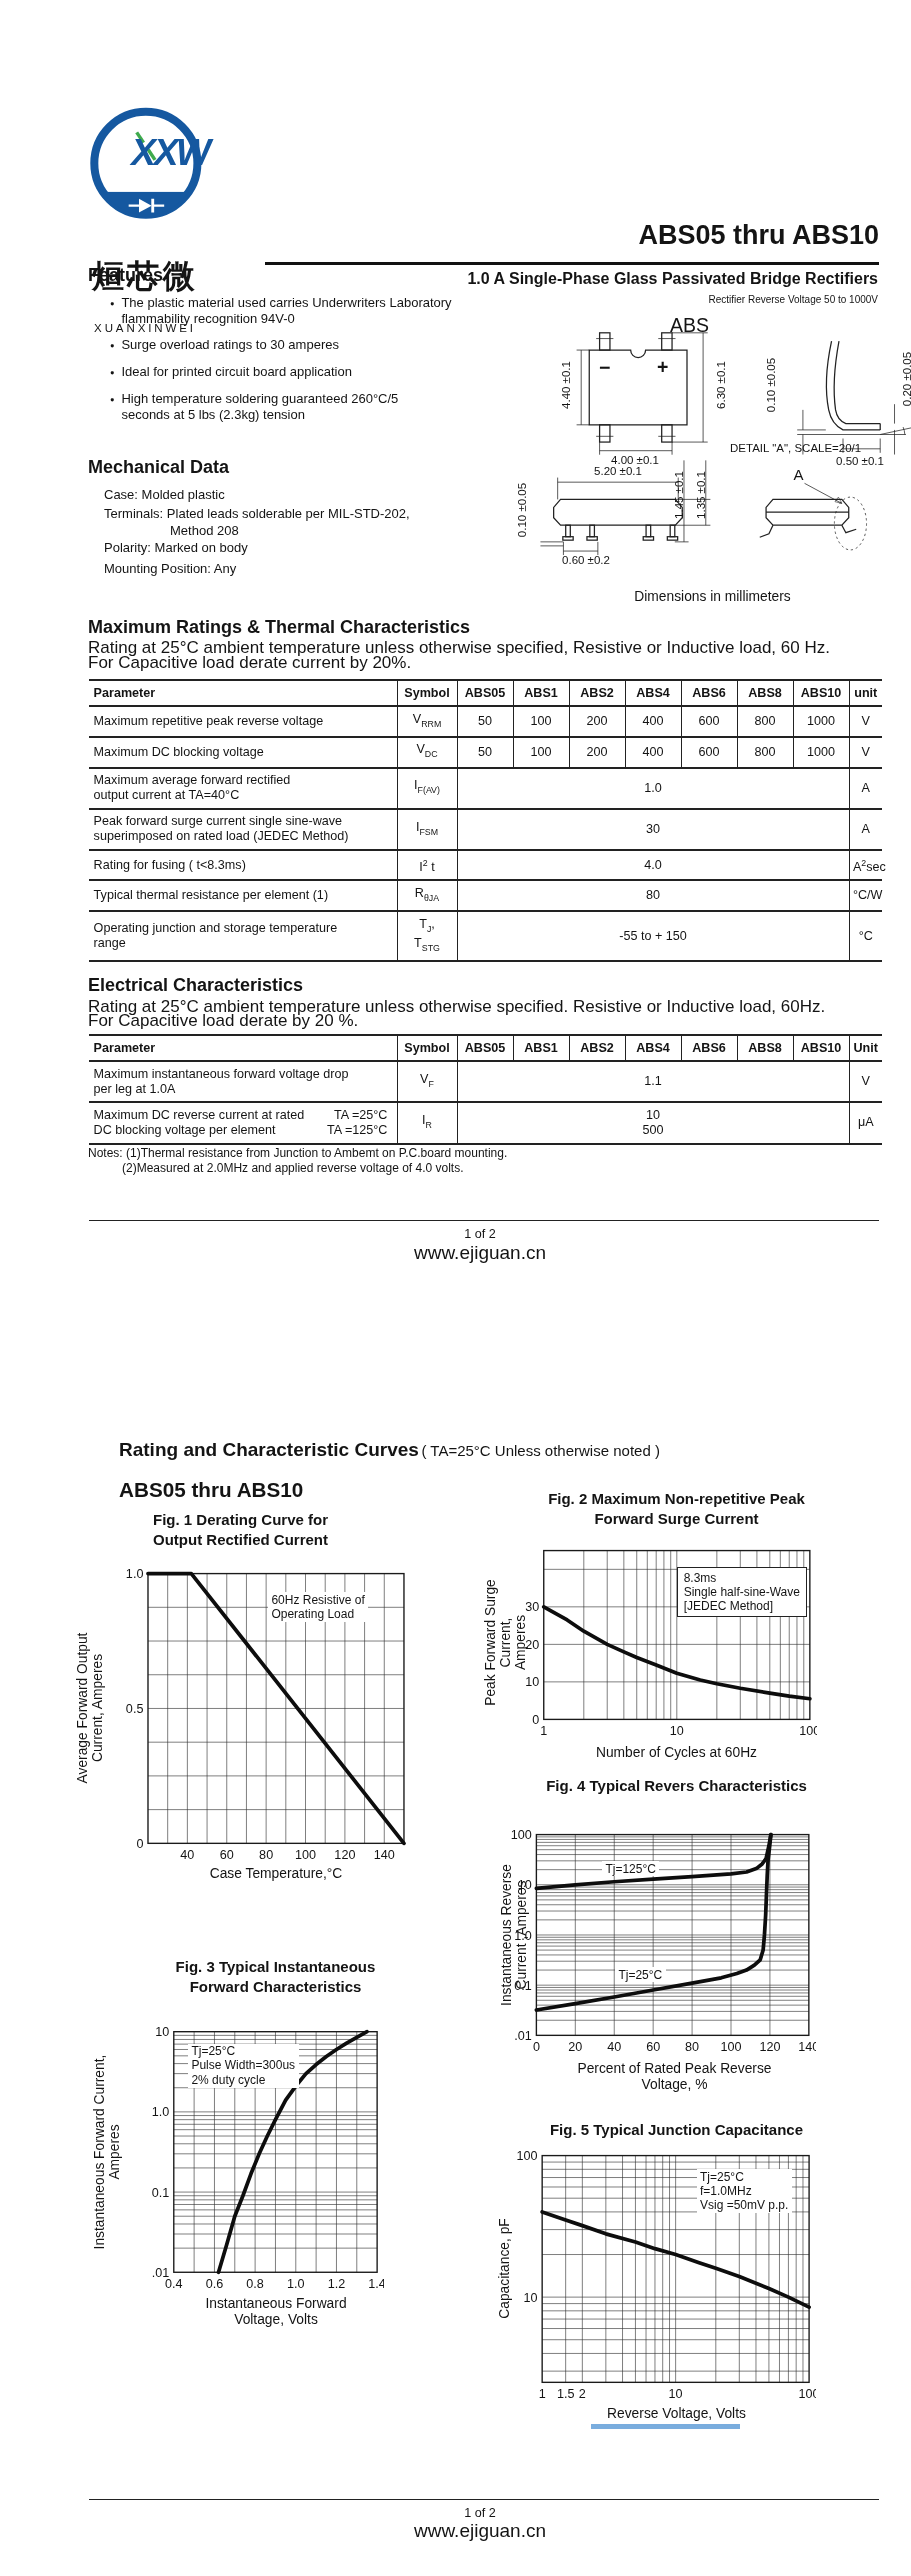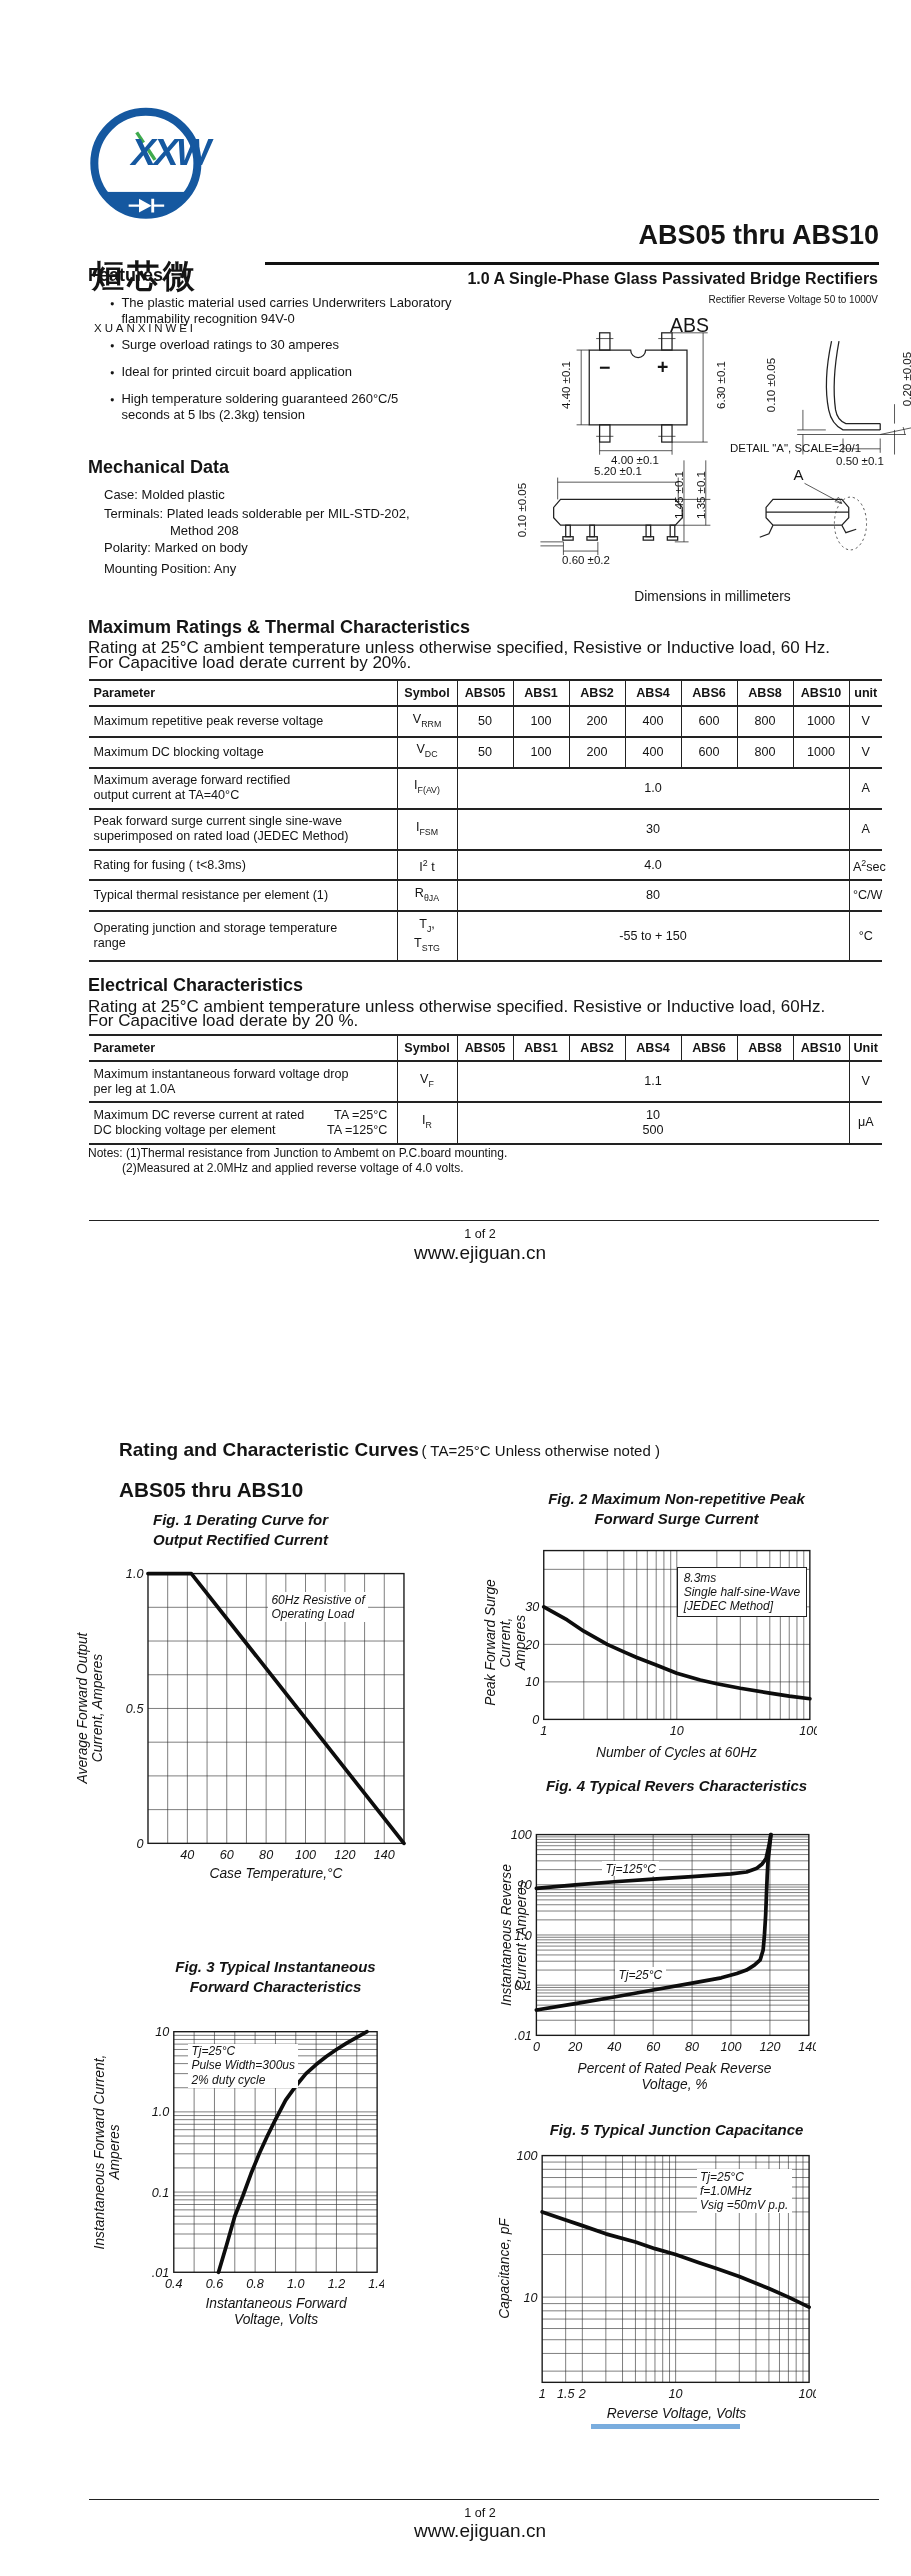--- a/index.html
+++ b/index.html
@@ -37,21 +37,21 @@
   .dwg line,.dwg path,.dwg rect,.dwg ellipse{stroke:#222;fill:none;}
   .dwg .thin{stroke-width:1.3;}
   .dwg .mid{stroke-width:2.2;}
   .dim-lab{position:absolute;font-size:11.5px;text-align:center;}
   .rot{transform:rotate(-90deg);}
   .polar{position:absolute;font-size:19.5px;font-weight:bold;}
   
   .p2-head{font-size:19px;font-weight:bold;}
   .p2-cond{font-size:15px;font-weight:normal;}
   .p2-sub{font-size:20.7px;font-weight:bold;}
-  .fig{position:absolute;font-style:italic;}
+  .fig{position:absolute;}
   .fig-title{font-size:15px;font-weight:bold;text-align:center;line-height:19.5px;white-space:pre-line;}
   .chartzone{position:relative;}
   .chart{position:relative;display:inline-block;}
   .ylab{position:absolute;font-size:13.8px;line-height:15px;text-align:center;white-space:pre-line;transform:rotate(-90deg);}
   .xlab{font-size:13.8px;line-height:16px;text-align:center;white-space:pre-line;}
   .ann{position:absolute;font-size:12px;line-height:14.3px;background:#fff;padding:0.6px 3.4px;white-space:pre-line;text-align:left;}
   .ann.boxed{border:0.9px solid #222;padding:2.3px 5.7px;}
   .accent-bar{height:5.2px;}
 </style>
 </head>

